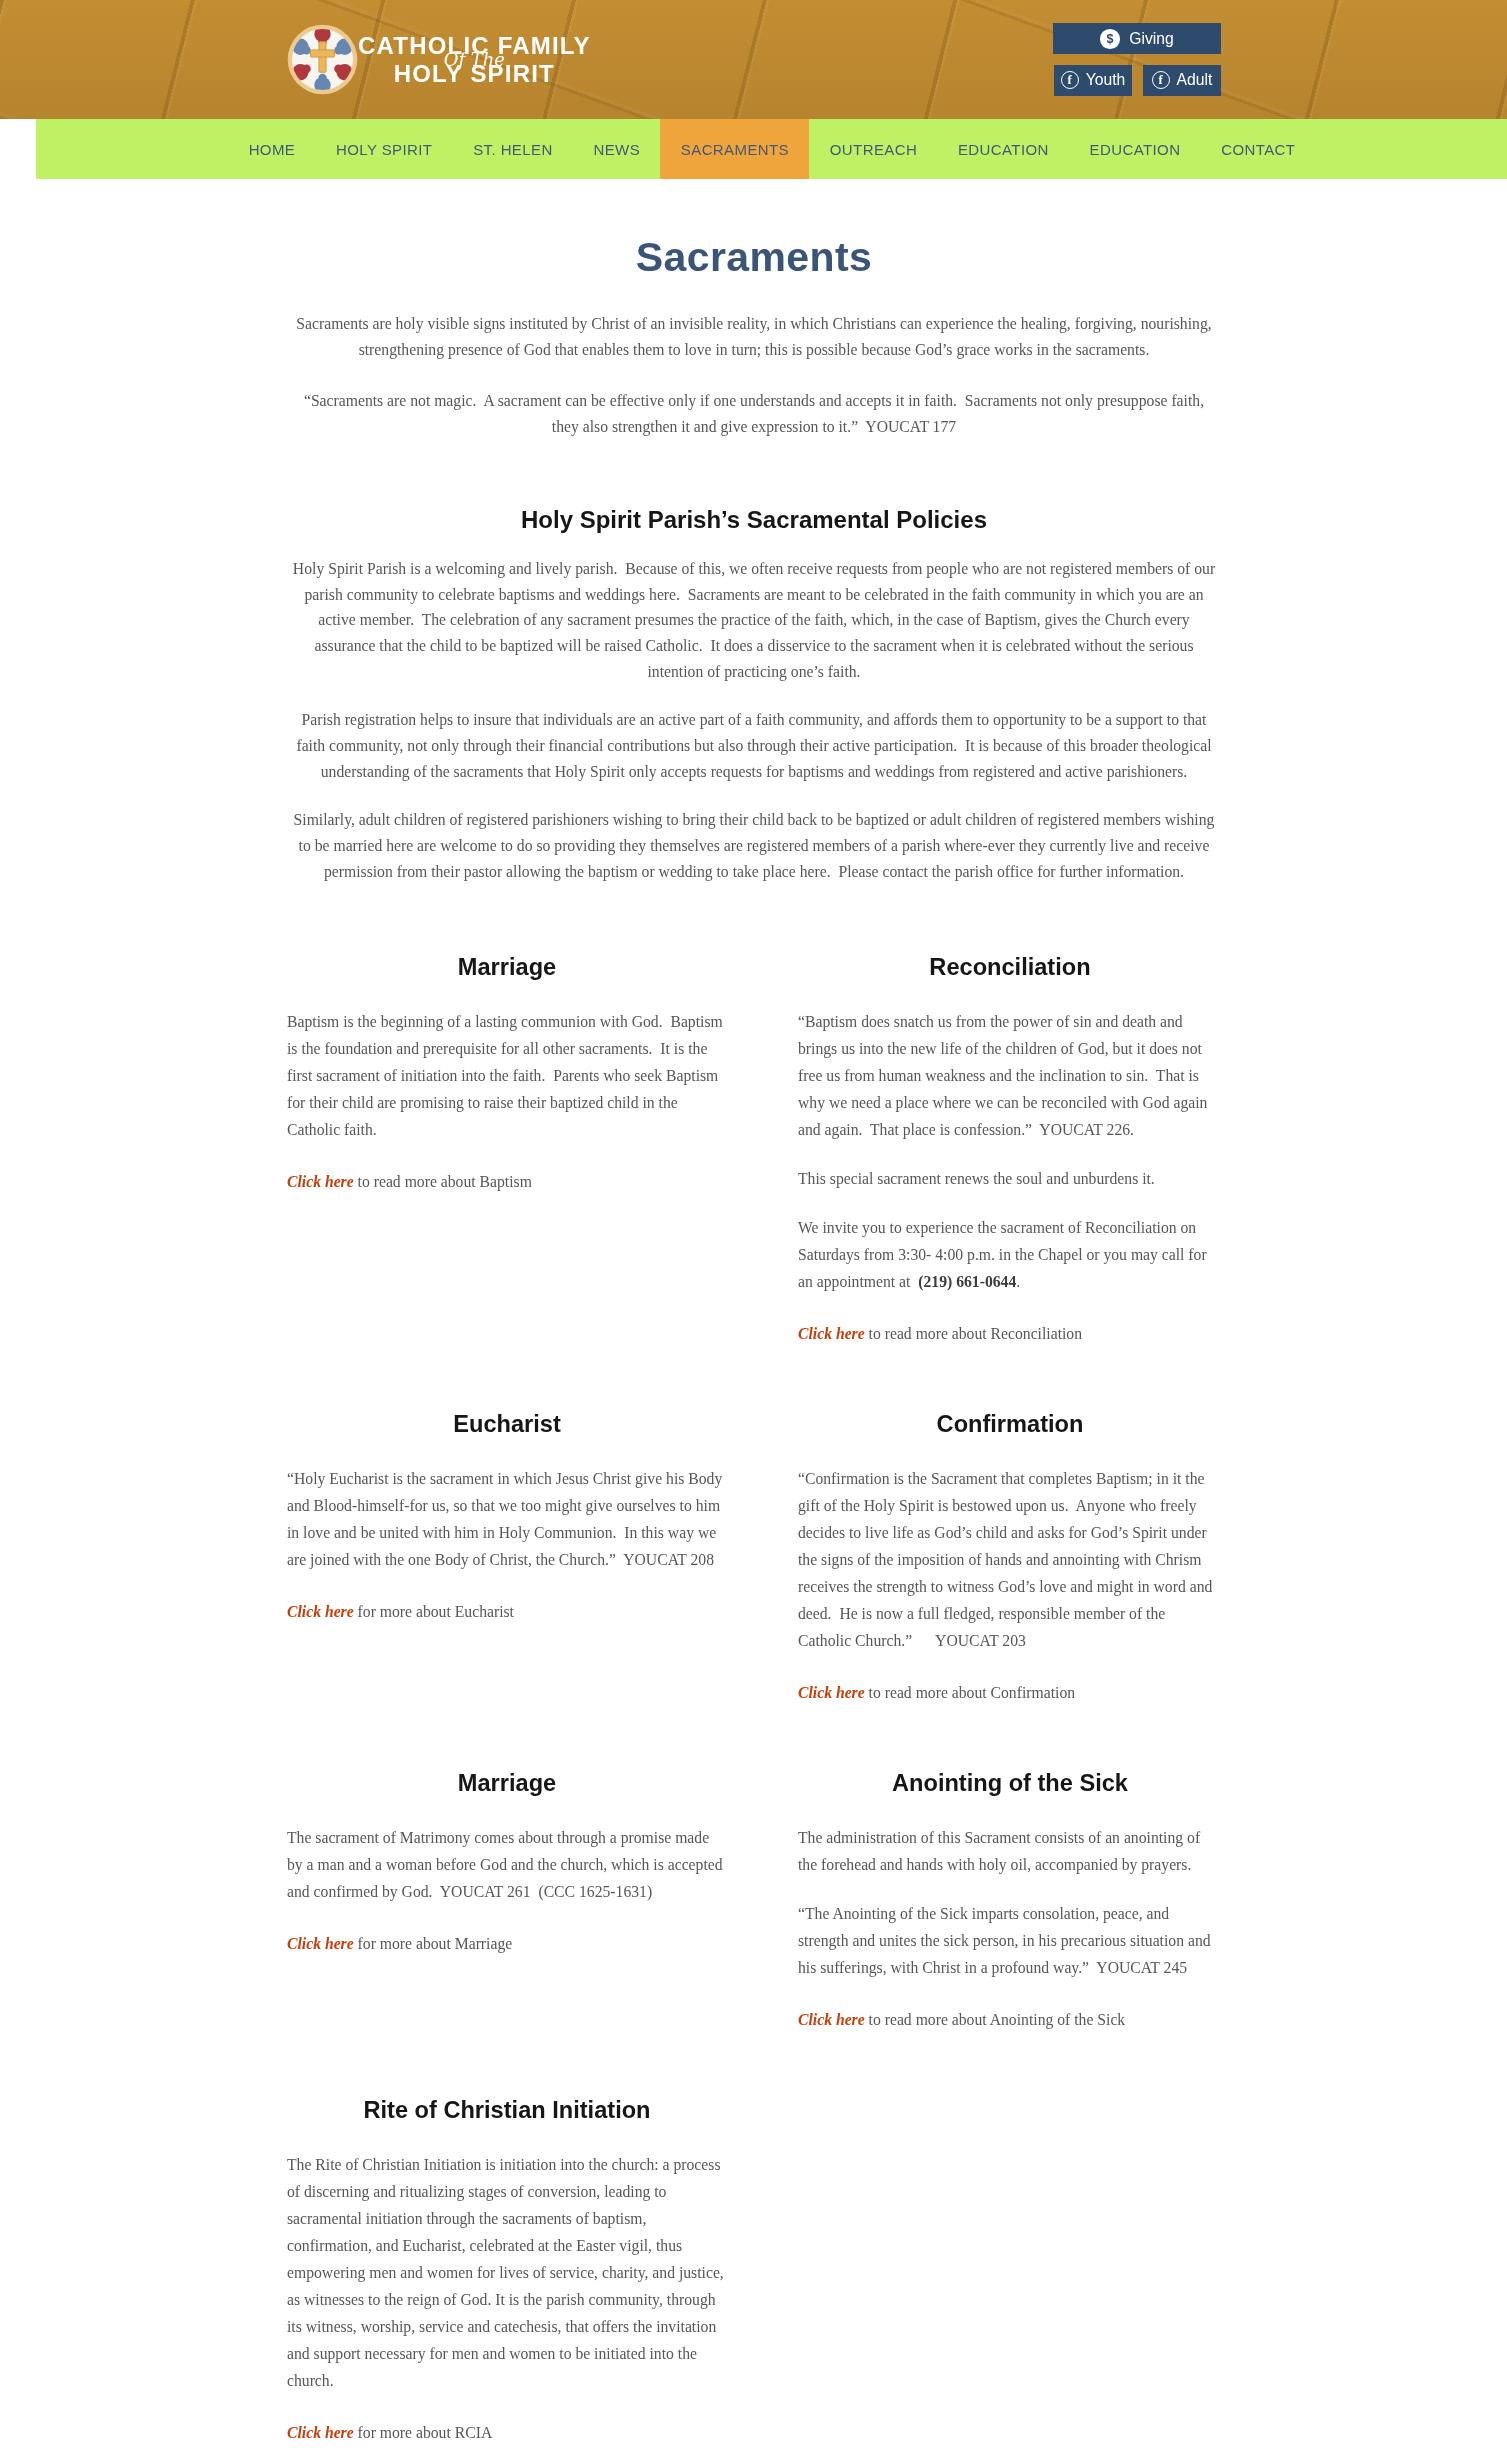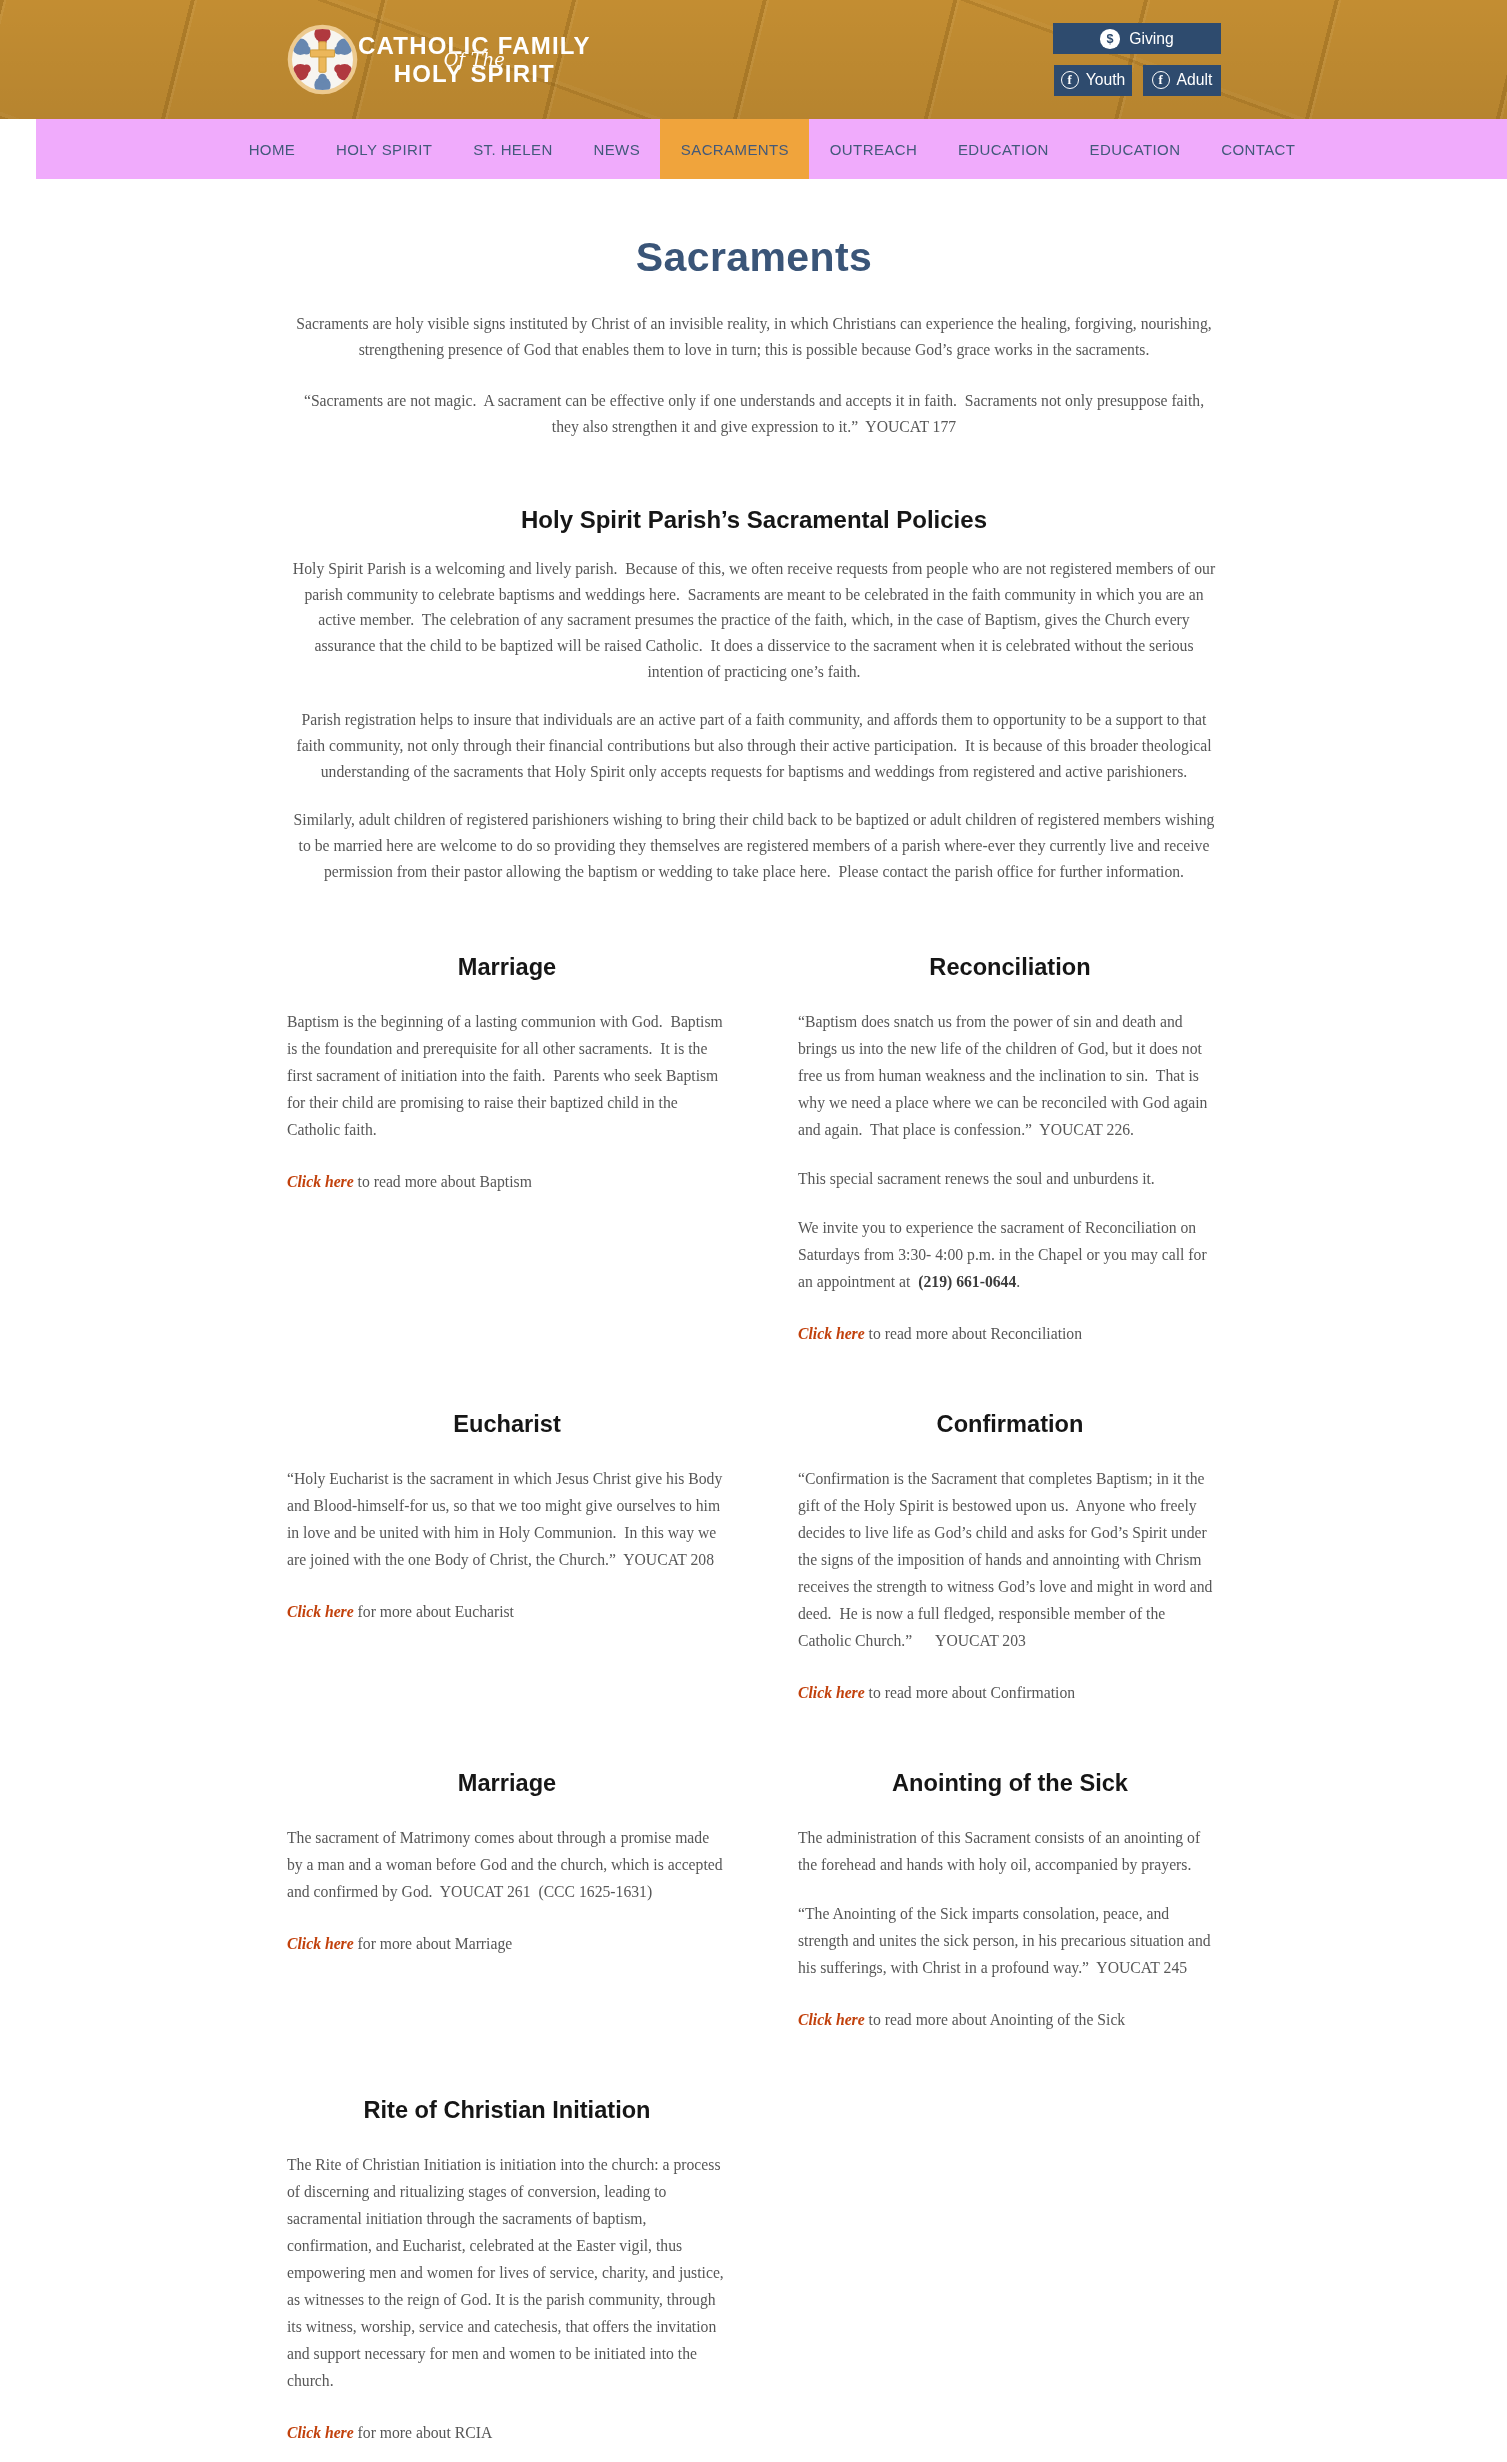--- a/index.html
+++ b/index.html
@@ -21,21 +21,21 @@
   .logo-script { position: absolute; left: 50%; top: 50%; transform: translate(-50%,-53%); font-family: "DejaVu Serif", serif; font-style: italic; font-weight: normal; font-size: 18px; text-shadow: 0 0 2.4px rgba(203,147,52,0.6); }
   .header-buttons { display: flex; flex-direction: column; align-items: flex-end; gap: 10.2px; }
   .btn { display: flex; align-items: center; justify-content: center; gap: 9.4px; background: #2e4b6e; color: #fff; font-family: "Liberation Sans", sans-serif; font-size: 15.7px; border: none; cursor: pointer; }
   .btn-giving { width: 168px; height: 31px; }
   .btn-sm { width: 78px; height: 31px; gap: 7px; }
   .btn-row { display: flex; gap: 11px; }
   .icon-dollar { width: 19.6px; height: 19.6px; border-radius: 50%; background: #fff; color: #2e4b6e; font-weight: bold; font-size: 12.6px; display: flex; align-items: center; justify-content: center; font-family: "Liberation Sans", sans-serif; }
   .icon-fb { width: 18px; height: 18px; border-radius: 50%; border: 1.6px solid #fff; color: #fff; font-weight: bold; font-size: 12.6px; display: flex; align-items: center; justify-content: center; font-family: "Liberation Serif", serif; }
 
   
-  .main-nav { height: 60px; background: #f0abfc; display: flex; justify-content: center; margin-left: 36px; }
+  .main-nav { height: 60px; background: #bef264; display: flex; justify-content: center; margin-left: 36px; }
   .nav-item { display: flex; align-items: center; padding: 0 20.4px; font-family: "Liberation Sans", sans-serif; font-size: 15px; color: #42597a; letter-spacing: 0.4px; cursor: pointer; }
   .nav-item.active { background: #f0a43c; }
 
   
   .page-title { margin-top: 55px; text-align: center; font-family: "Liberation Sans", sans-serif; font-size: 41px; font-weight: bold; color: #3a5578; letter-spacing: 0.4px; }
   .intro-wrap { width: 927px; margin: 30px auto 16px; }
   .intro-wrap p { text-align: center; font-size: 15.7px; line-height: 1.65; color: #575757; white-space: pre-wrap; }
   .intro-wrap p + p { margin-top: 25px; }
   .policies { margin-top: 66px; }
   .policies h2 { text-align: center; font-family: "Liberation Sans", sans-serif; font-size: 24px; font-weight: bold; color: #161616; margin-top: 14px; }

